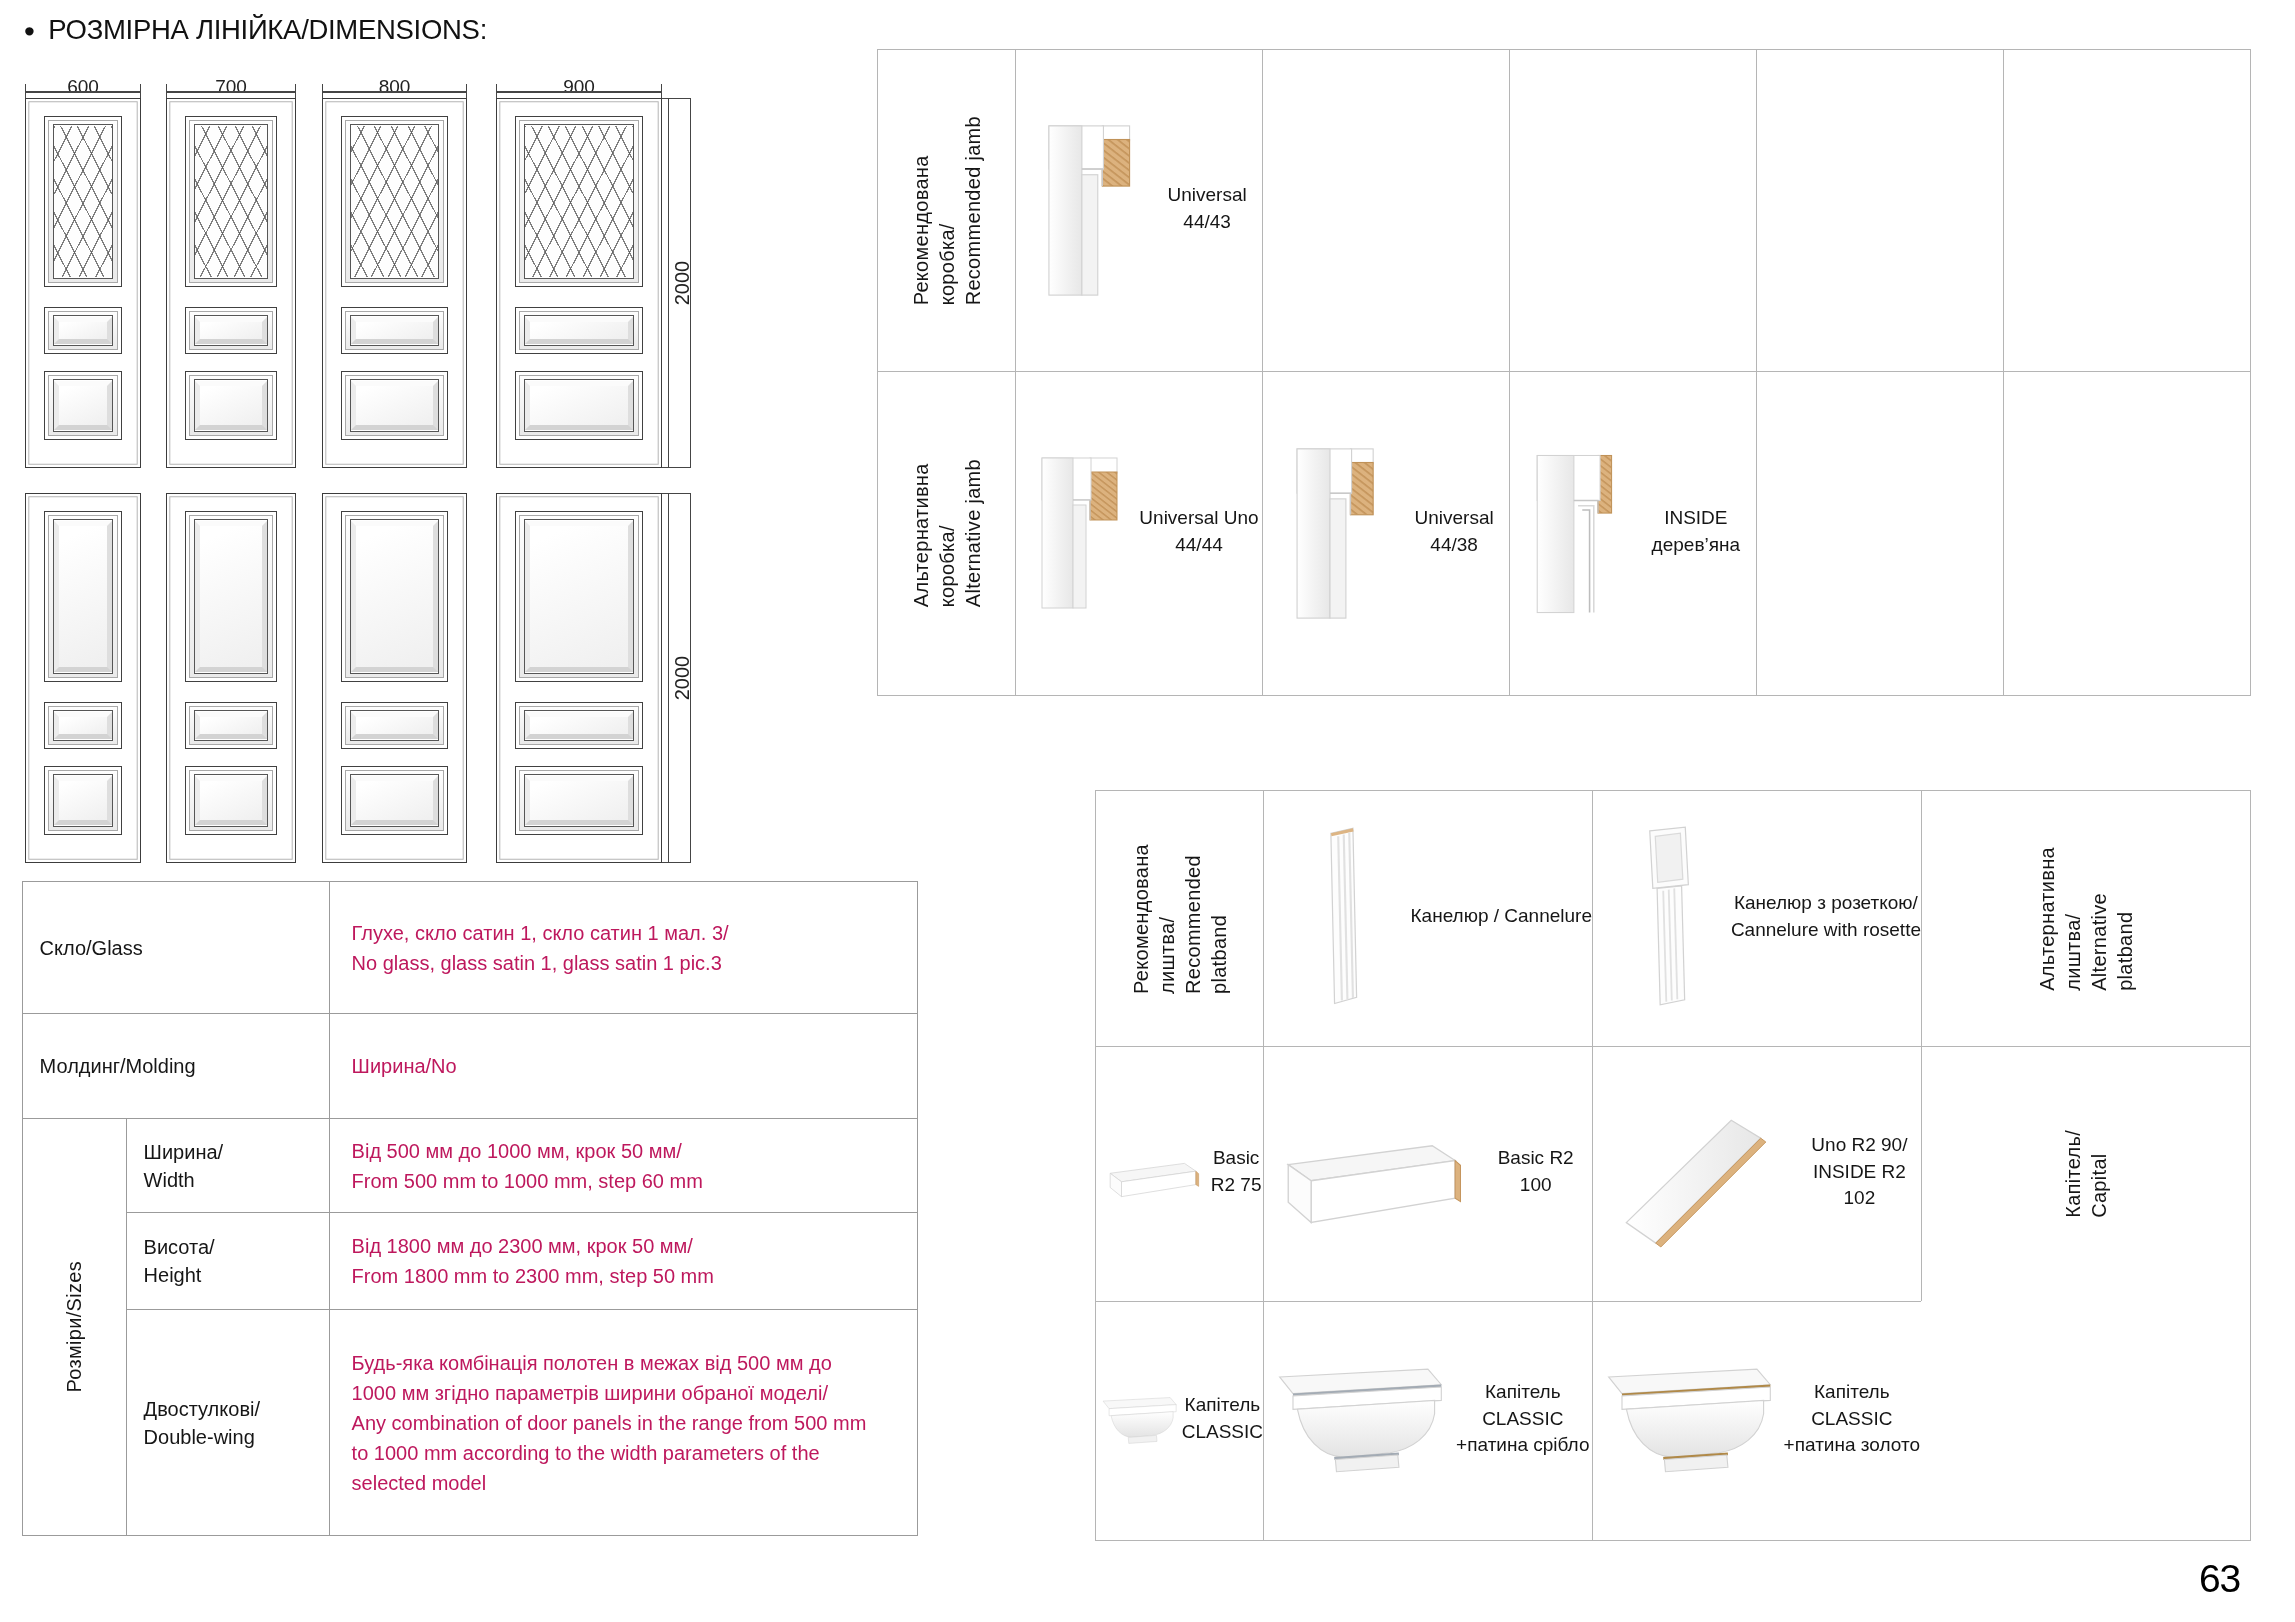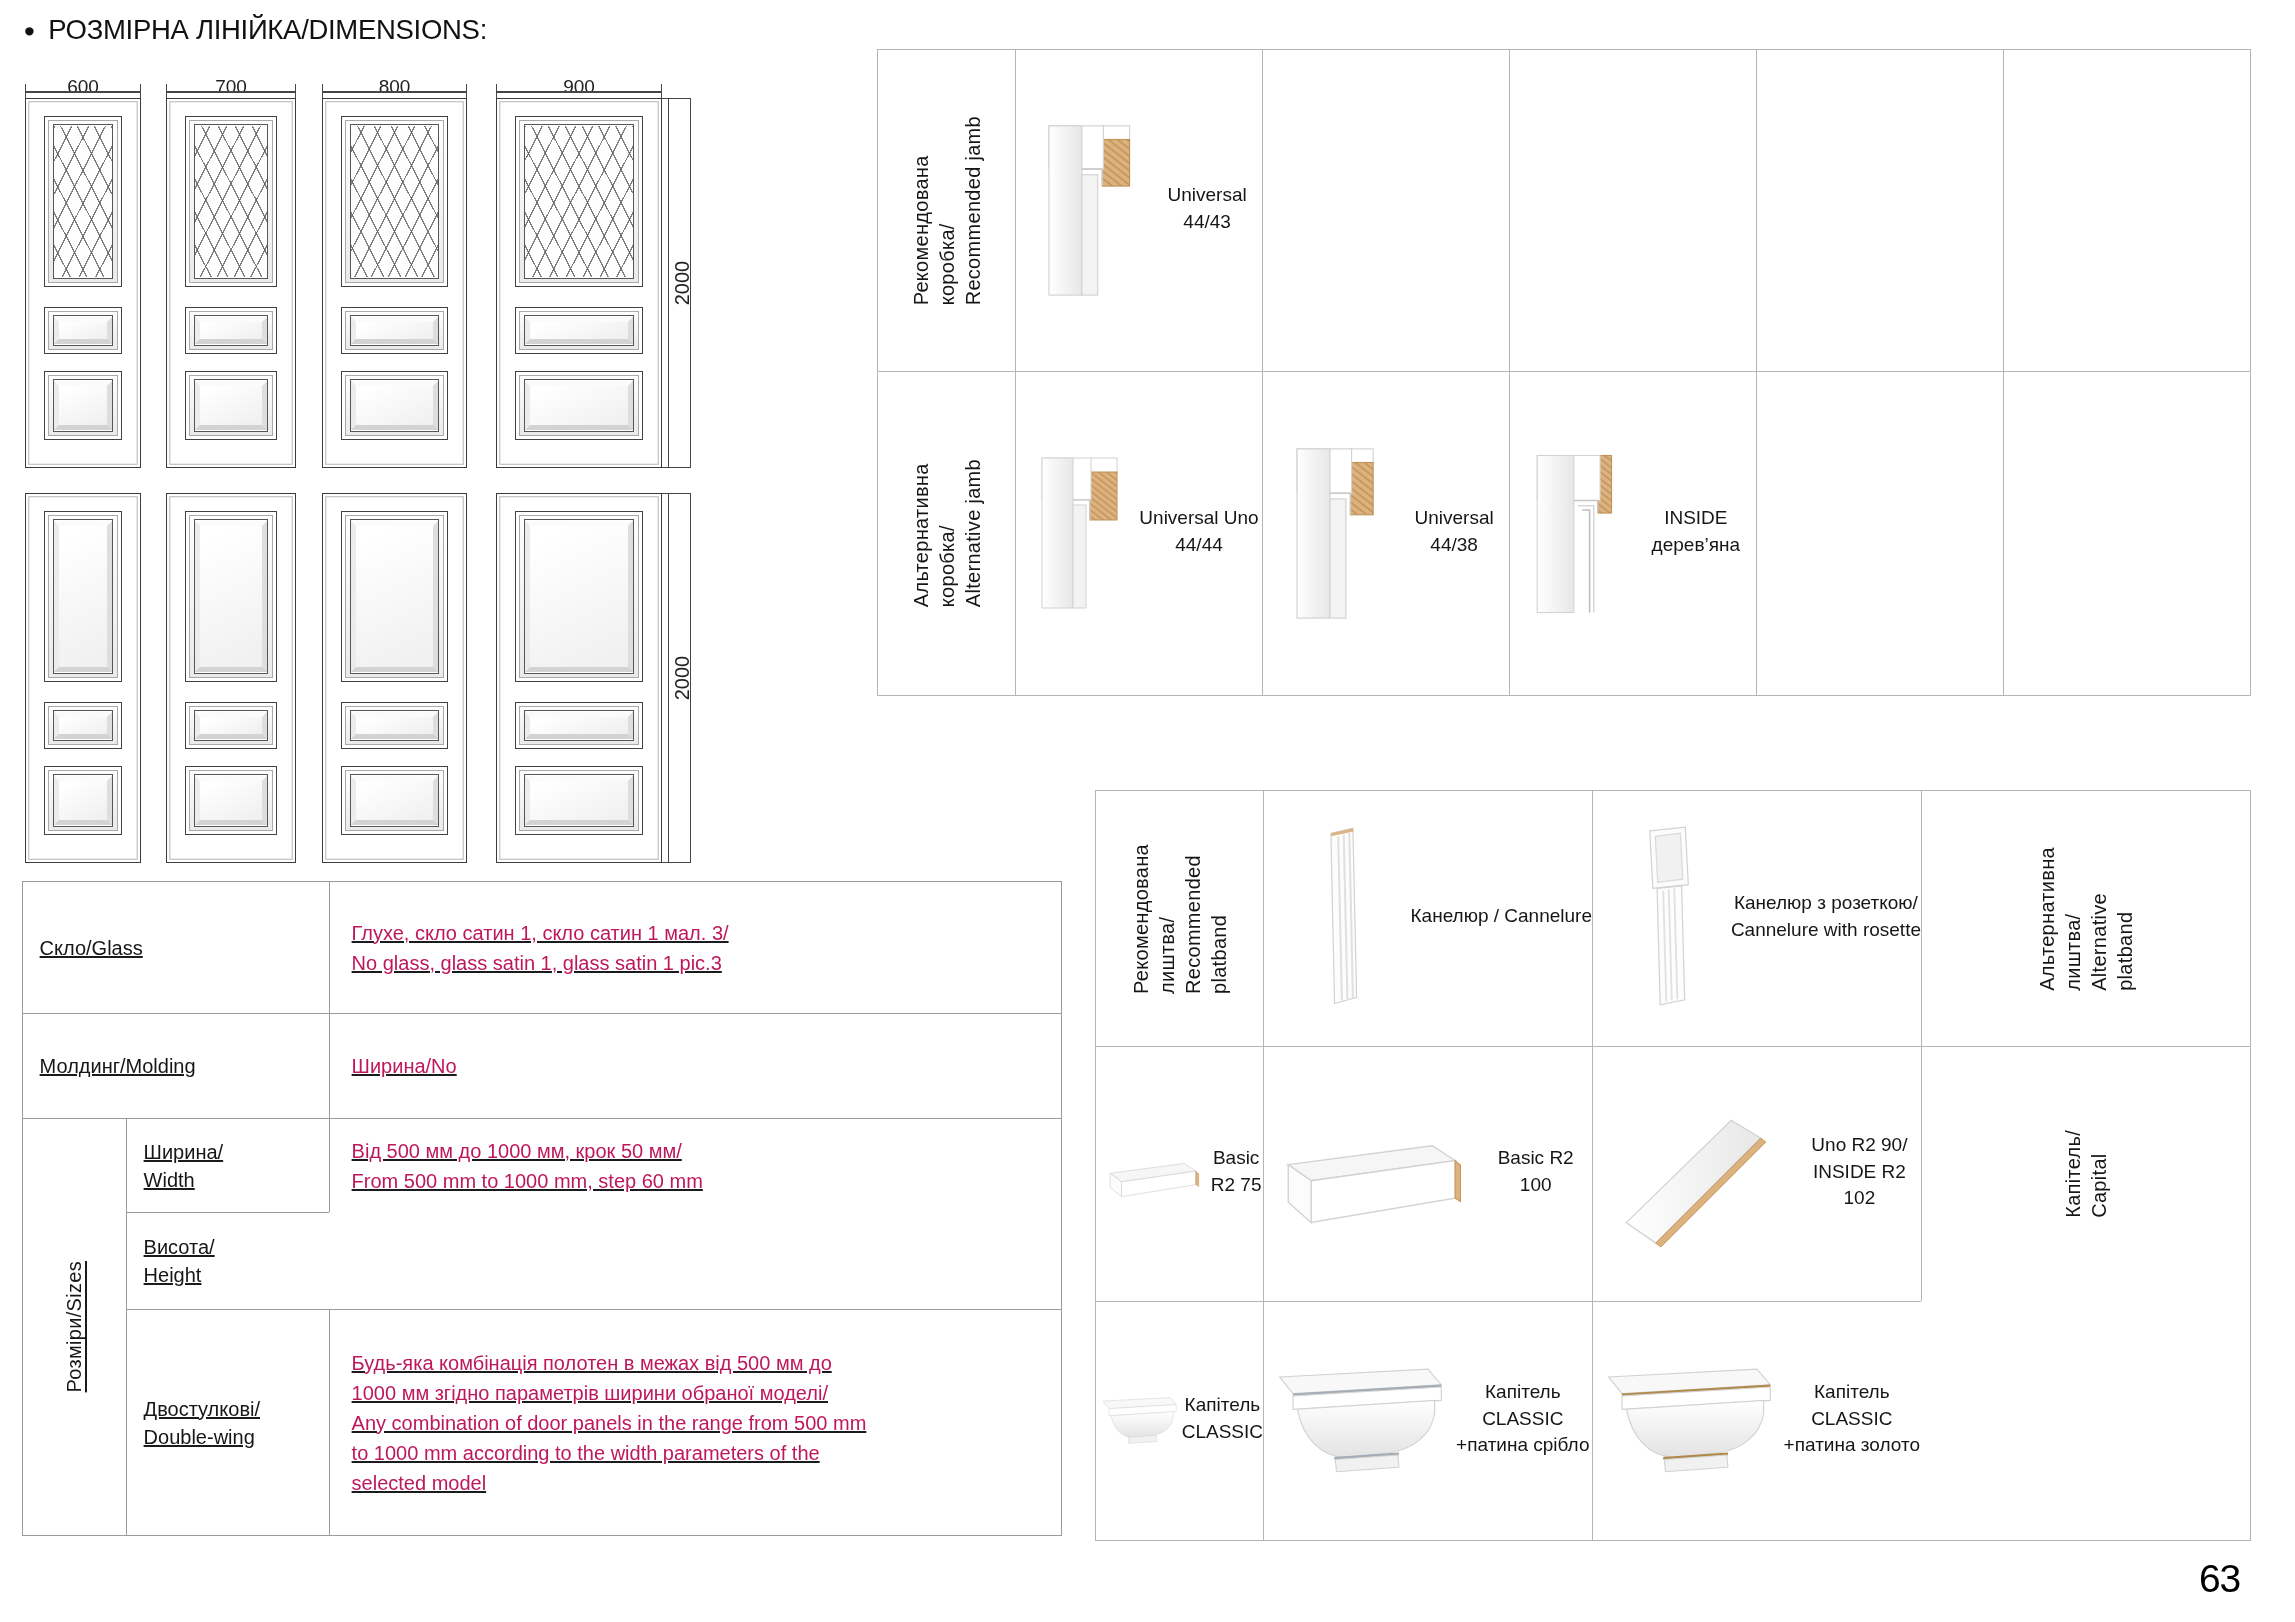--- a/index.html
+++ b/index.html
@@ -61,24 +61,24 @@
 
   
   .platband-table { position:absolute; left:1095px; top:790px; width:1156px; height:751px;
                     display:grid; grid-template-columns:167px repeat(3,1fr);
                     grid-template-rows:255px 255px 1fr; border:1.3px solid #b5b5b5; }
   .platband-table > .cell { border-left:1.3px solid #b5b5b5; border-top:1.3px solid #b5b5b5; min-width:0; }
   .platband-table > .cell:nth-child(-n+4) { border-top:none; }
   .platband-table > .cell:nth-child(4n+1) { border-left:none; }
 
   
-  .specs-table { position:absolute; left:21.6px; top:881px; width:1040px; height:655px;
+  .specs-table { position:absolute; left:21.6px; top:881px; width:896px; height:655px;
                  display:grid; grid-template-columns:103px 203px 1fr;
                  grid-template-rows:131px 105px 94px 97px 1fr;
-                 border:1.6px solid #9b9b9b;text-decoration:underline; }
+                 border:1.6px solid #9b9b9b; }
   .specs-table .cell { min-width:0; }
   .specs-table .bt { border-top:1.6px solid #9b9b9b; }
   .specs-table .bl { border-left:1.6px solid #9b9b9b; }
   .spec-label { display:flex; align-items:center; padding-left:17px; font-size:20px;
                 white-space:pre-line; line-height:1.4; color:#161616; }
   .spec-value { display:flex; align-items:center; padding:9.2px 22px; font-size:20px;
                 white-space:pre-line; line-height:1.5; color:#be185d; }
   .c1-2 { grid-column:1 / 3; }
   .sizes-cell { grid-column:1; grid-row:3 / 6; }
 
@@ -405,20 +405,22 @@
       <div class="vlabel">Розміри/Sizes</div>
     </div>
 
     <div class="cell bl bt spec-label" style="grid-column:2;grid-row:3">Ширина/
 Width</div>
     <div class="cell bl bt spec-value" style="grid-column:3;grid-row:3">Від 500 мм до 1000 мм, крок 50 мм/
 From 500 mm to 1000 mm, step 60 mm</div>
 
     <div class="cell bl bt spec-label" style="grid-column:2;grid-row:4">Висота/
 Height</div>
+    <div class="cell bl bt spec-value" style="grid-column:3;grid-row:4">Від 1800 мм до 2300 мм, крок 50 мм/
+From 1800 mm to 2300 mm, step 50 mm</div>
 
     <div class="cell bl bt spec-label" style="grid-column:2;grid-row:5">Двостулкові/
 Double-wing</div>
     <div class="cell bl bt spec-value" style="grid-column:3;grid-row:5">Будь-яка комбінація полотен в межах від 500 мм до
 1000 мм згідно параметрів ширини обраної моделі/
 Any combination of door panels in the range from 500 mm
 to 1000 mm according to the width parameters of the
 selected model</div>
   </div>
 

